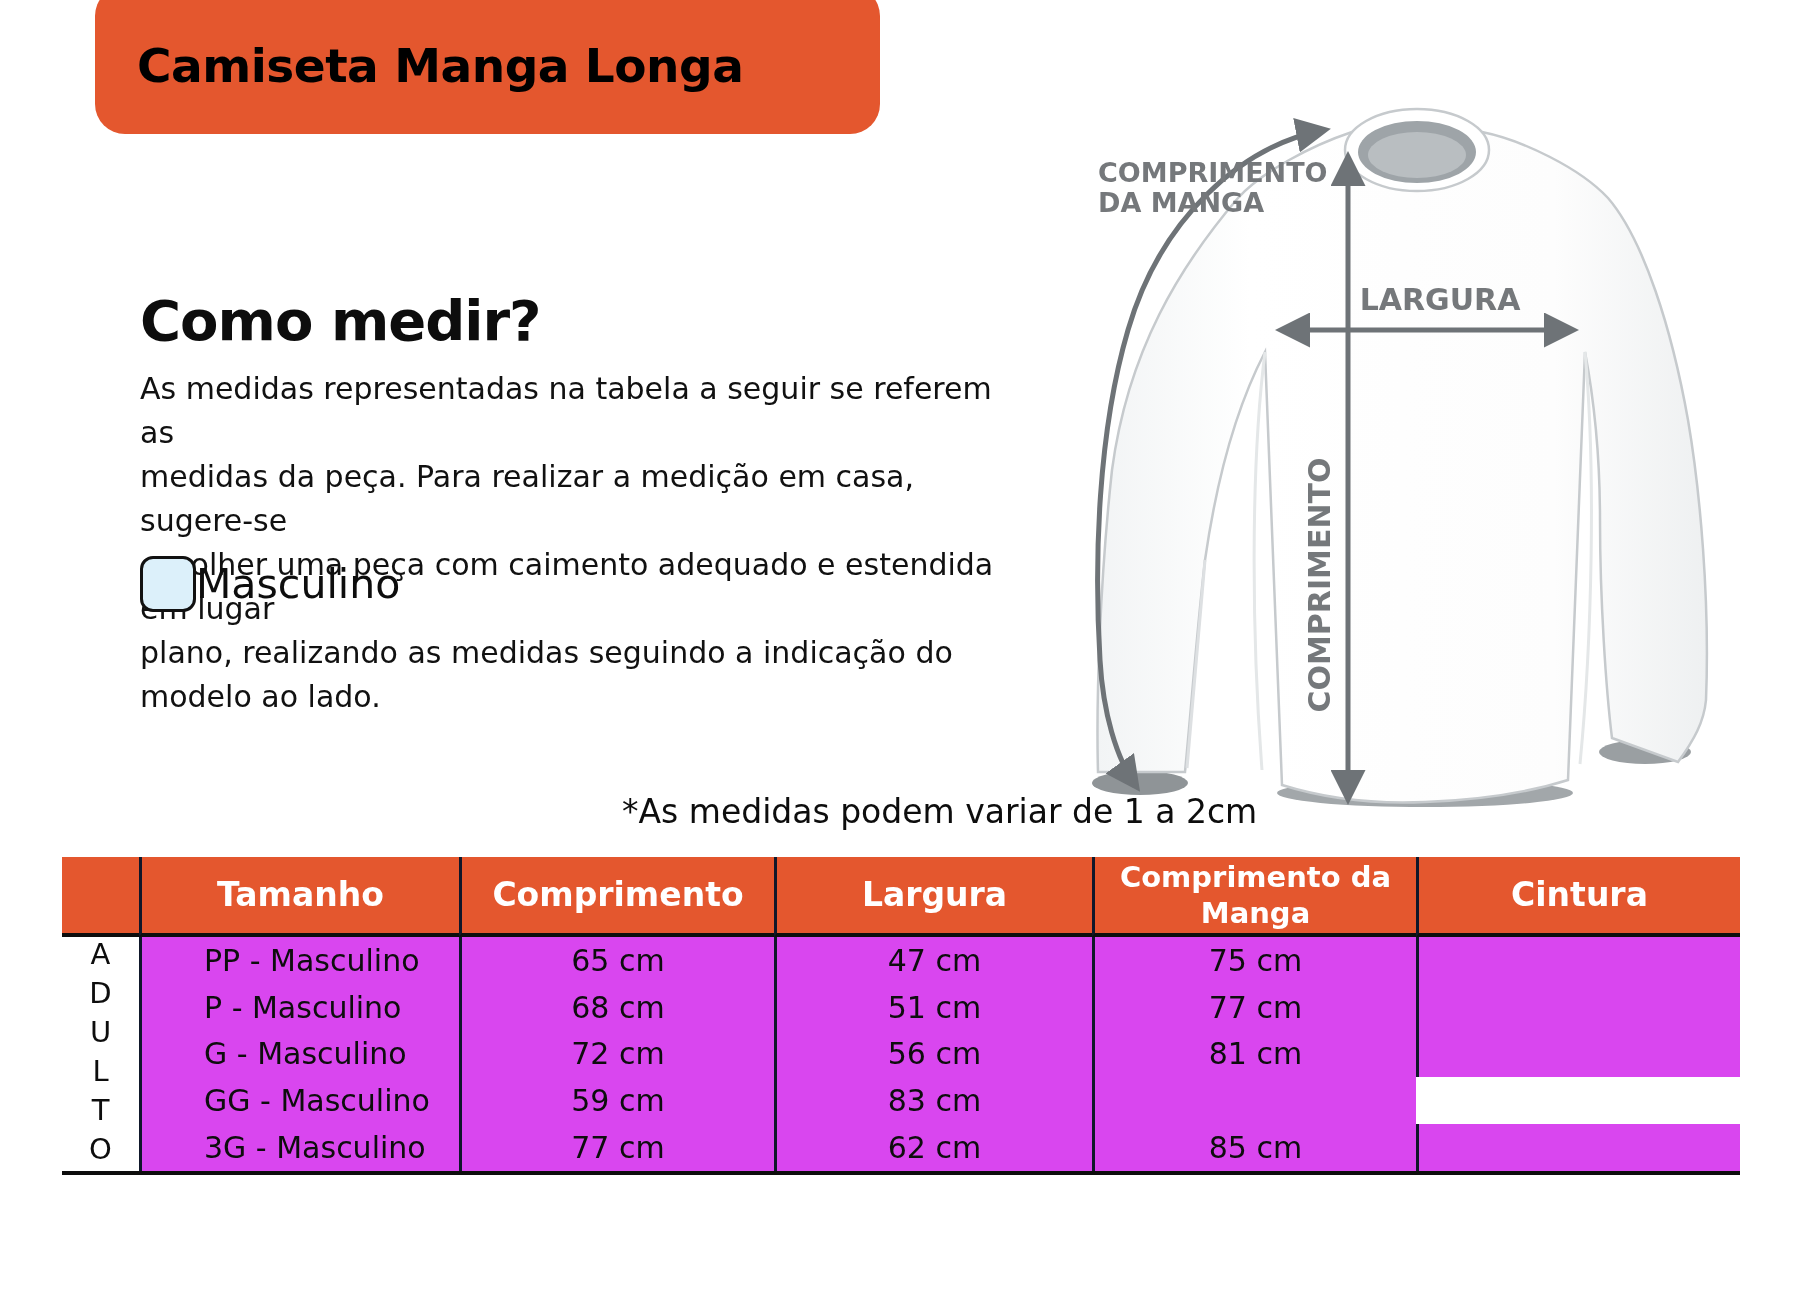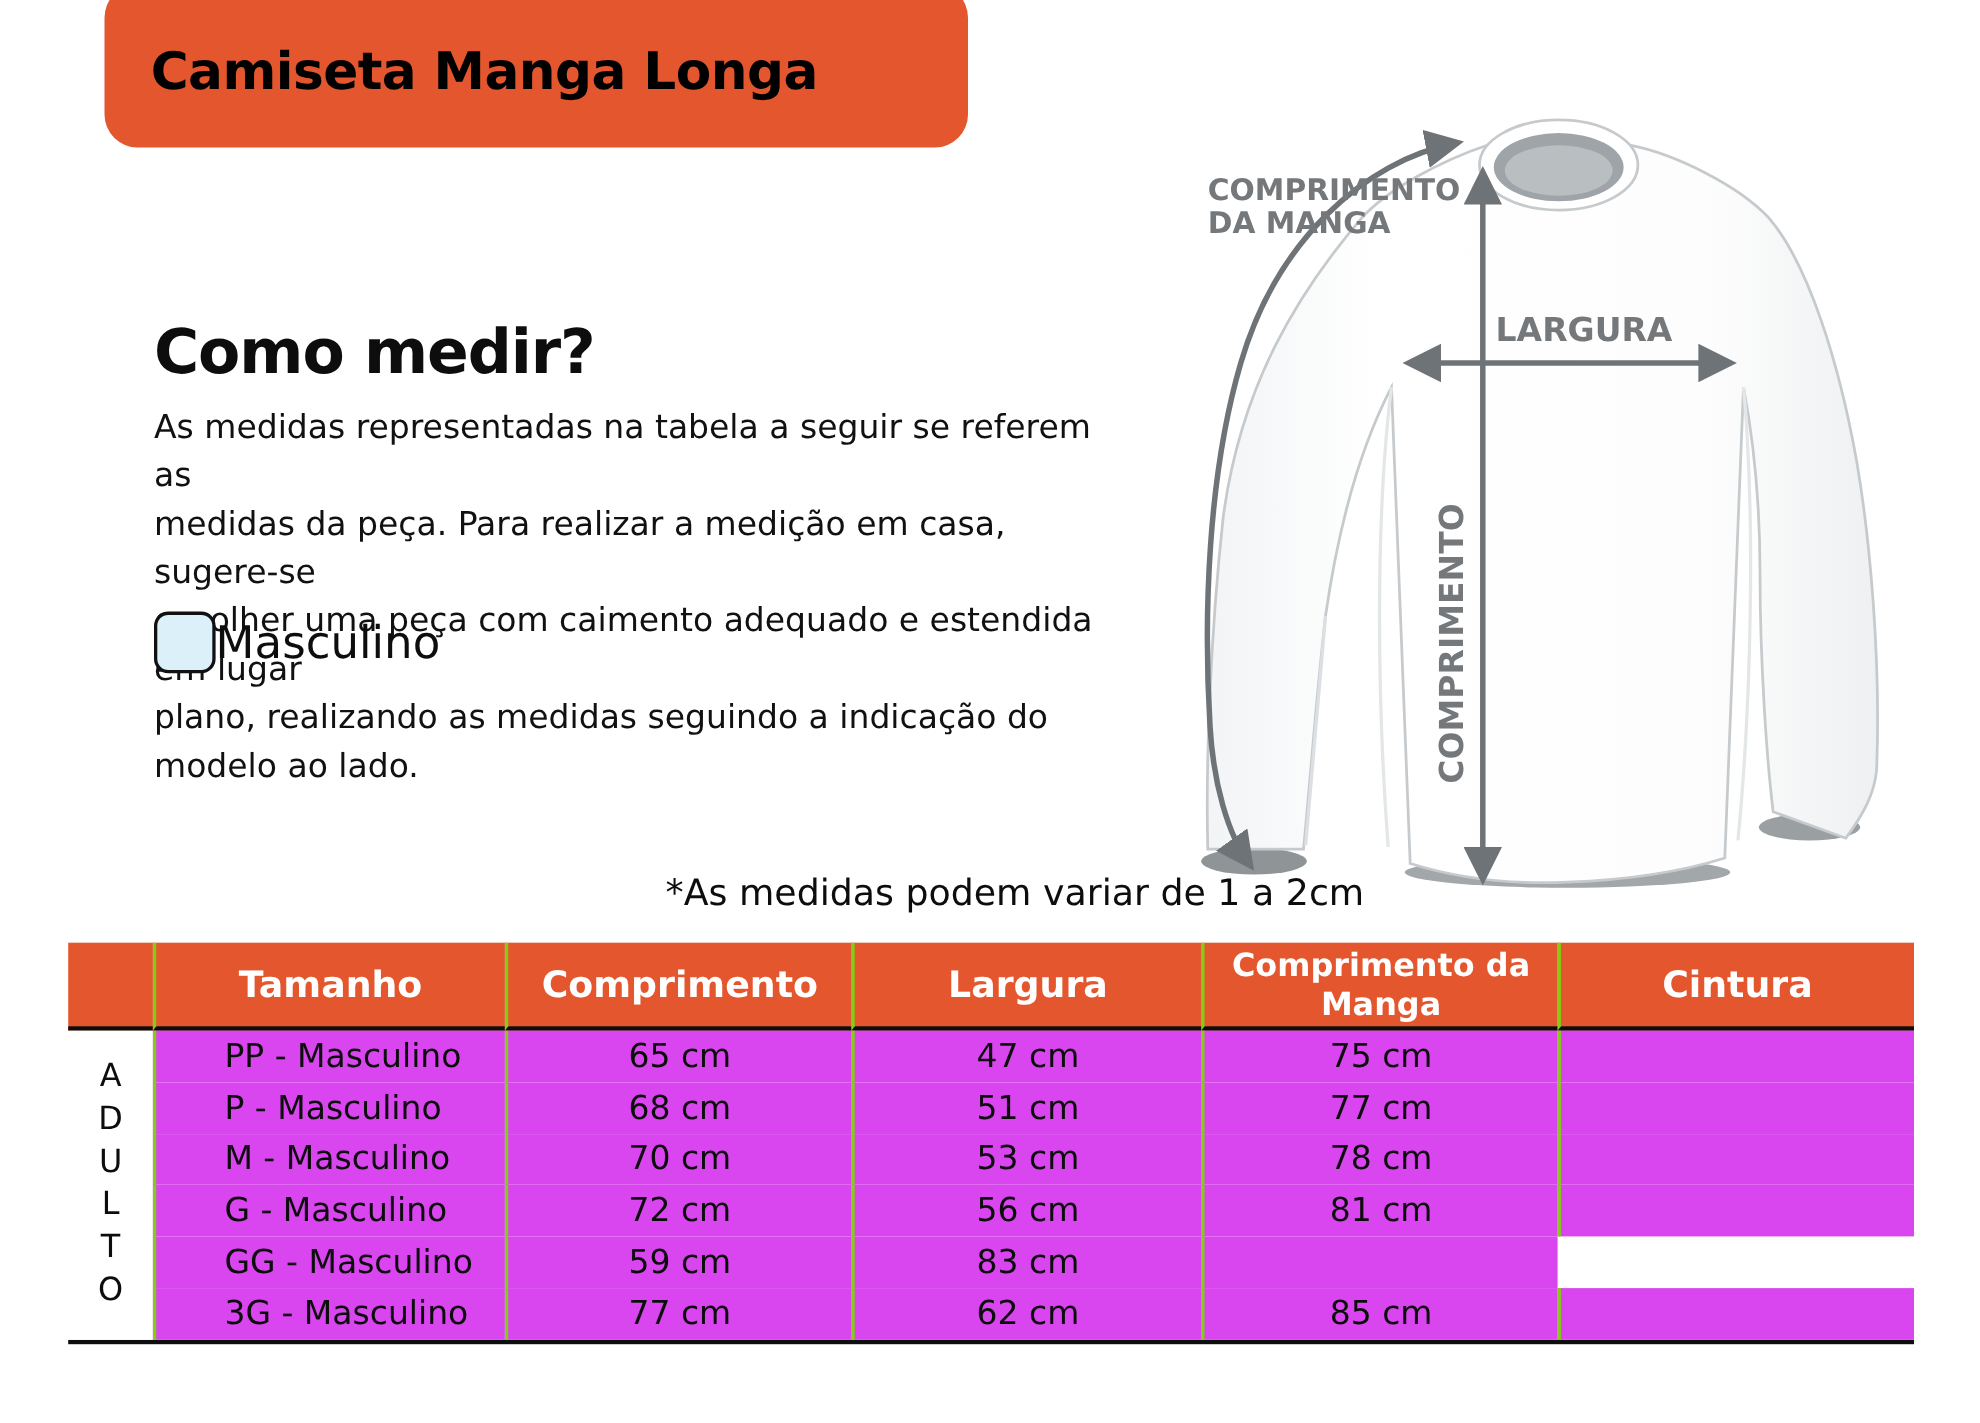--- a/index.html
+++ b/index.html
@@ -25,39 +25,39 @@
   .howto .body { margin-top:14px; font-size:30px; color:#111111; line-height:44px; }
 
   
   .gender { position:absolute; left:140px; top:556px; display:flex; align-items:center; }
   .gender .box {
     width:56px; height:56px; background:#DCF0FA; border:3px solid #111111; border-radius:13px;
   }
   .gender .lbl { font-size:41px; color:#0d0d0d; }
 
   
-  .note { position:absolute; left:605px; top:792px; font-size:33px; color:#0d0d0d; }
+  .note { position:absolute; left:622px; top:792px; font-size:33px; color:#0d0d0d; }
 
   
   .diagram { position:absolute; left:980px; top:80px; width:800px; height:760px; }
 
   
   .sizetable {
     position:absolute; left:62px; top:857px; width:1678px;
     border-bottom:4px solid #0d0d0d;
   }
   .trow { display:grid; grid-template-columns:77px 320px 315px 318px 324px 324px; }
   .thead .cell {
     background:#E4572E; color:#ffffff; height:80px;
     display:flex; align-items:center; justify-content:center; text-align:center;
     font-weight:bold; font-size:33px; line-height:36px;
     border-bottom:4px solid #0d0d0d;
   }
   .thead .cell.small { font-size:29px; }
-  .cell.bl { border-left:3px solid #84cc16; }
+  .cell.bl { border-left:3px solid #0f172a; }
   .tbody { display:grid; grid-template-columns:77px 1601px; }
   .groupcell {
     background:#ffffff; display:flex; align-items:center; justify-content:center;
   }
   .groupcell span {
     writing-mode:vertical-rl; text-orientation:upright;
     font-size:29px; letter-spacing:5px; color:#0d0d0d;
   }
   .rows { display:grid; }
   .drow { display:grid; grid-template-columns:320px 315px 318px 324px 324px; height:46.8px; }
@@ -176,27 +176,20 @@
           <div class="cell bl"></div>
         </div>
         <div class="drow">
           <div class="cell bl name">P - Masculino</div>
           <div class="cell bl">68 cm</div>
           <div class="cell bl">51 cm</div>
           <div class="cell bl">77 cm</div>
           <div class="cell bl"></div>
         </div>
         <div class="drow">
-          <div class="cell bl name">M - Masculino</div>
-          <div class="cell bl">70 cm</div>
-          <div class="cell bl">53 cm</div>
-          <div class="cell bl">78 cm</div>
-          <div class="cell bl"></div>
-        </div>
-        <div class="drow">
           <div class="cell bl name">G - Masculino</div>
           <div class="cell bl">72 cm</div>
           <div class="cell bl">56 cm</div>
           <div class="cell bl">81 cm</div>
           <div class="cell bl"></div>
         </div>
         <div class="drow">
           <div class="cell bl name">GG - Masculino</div>
           <div class="cell bl">59 cm</div>
           <div class="cell bl">83 cm</div>

